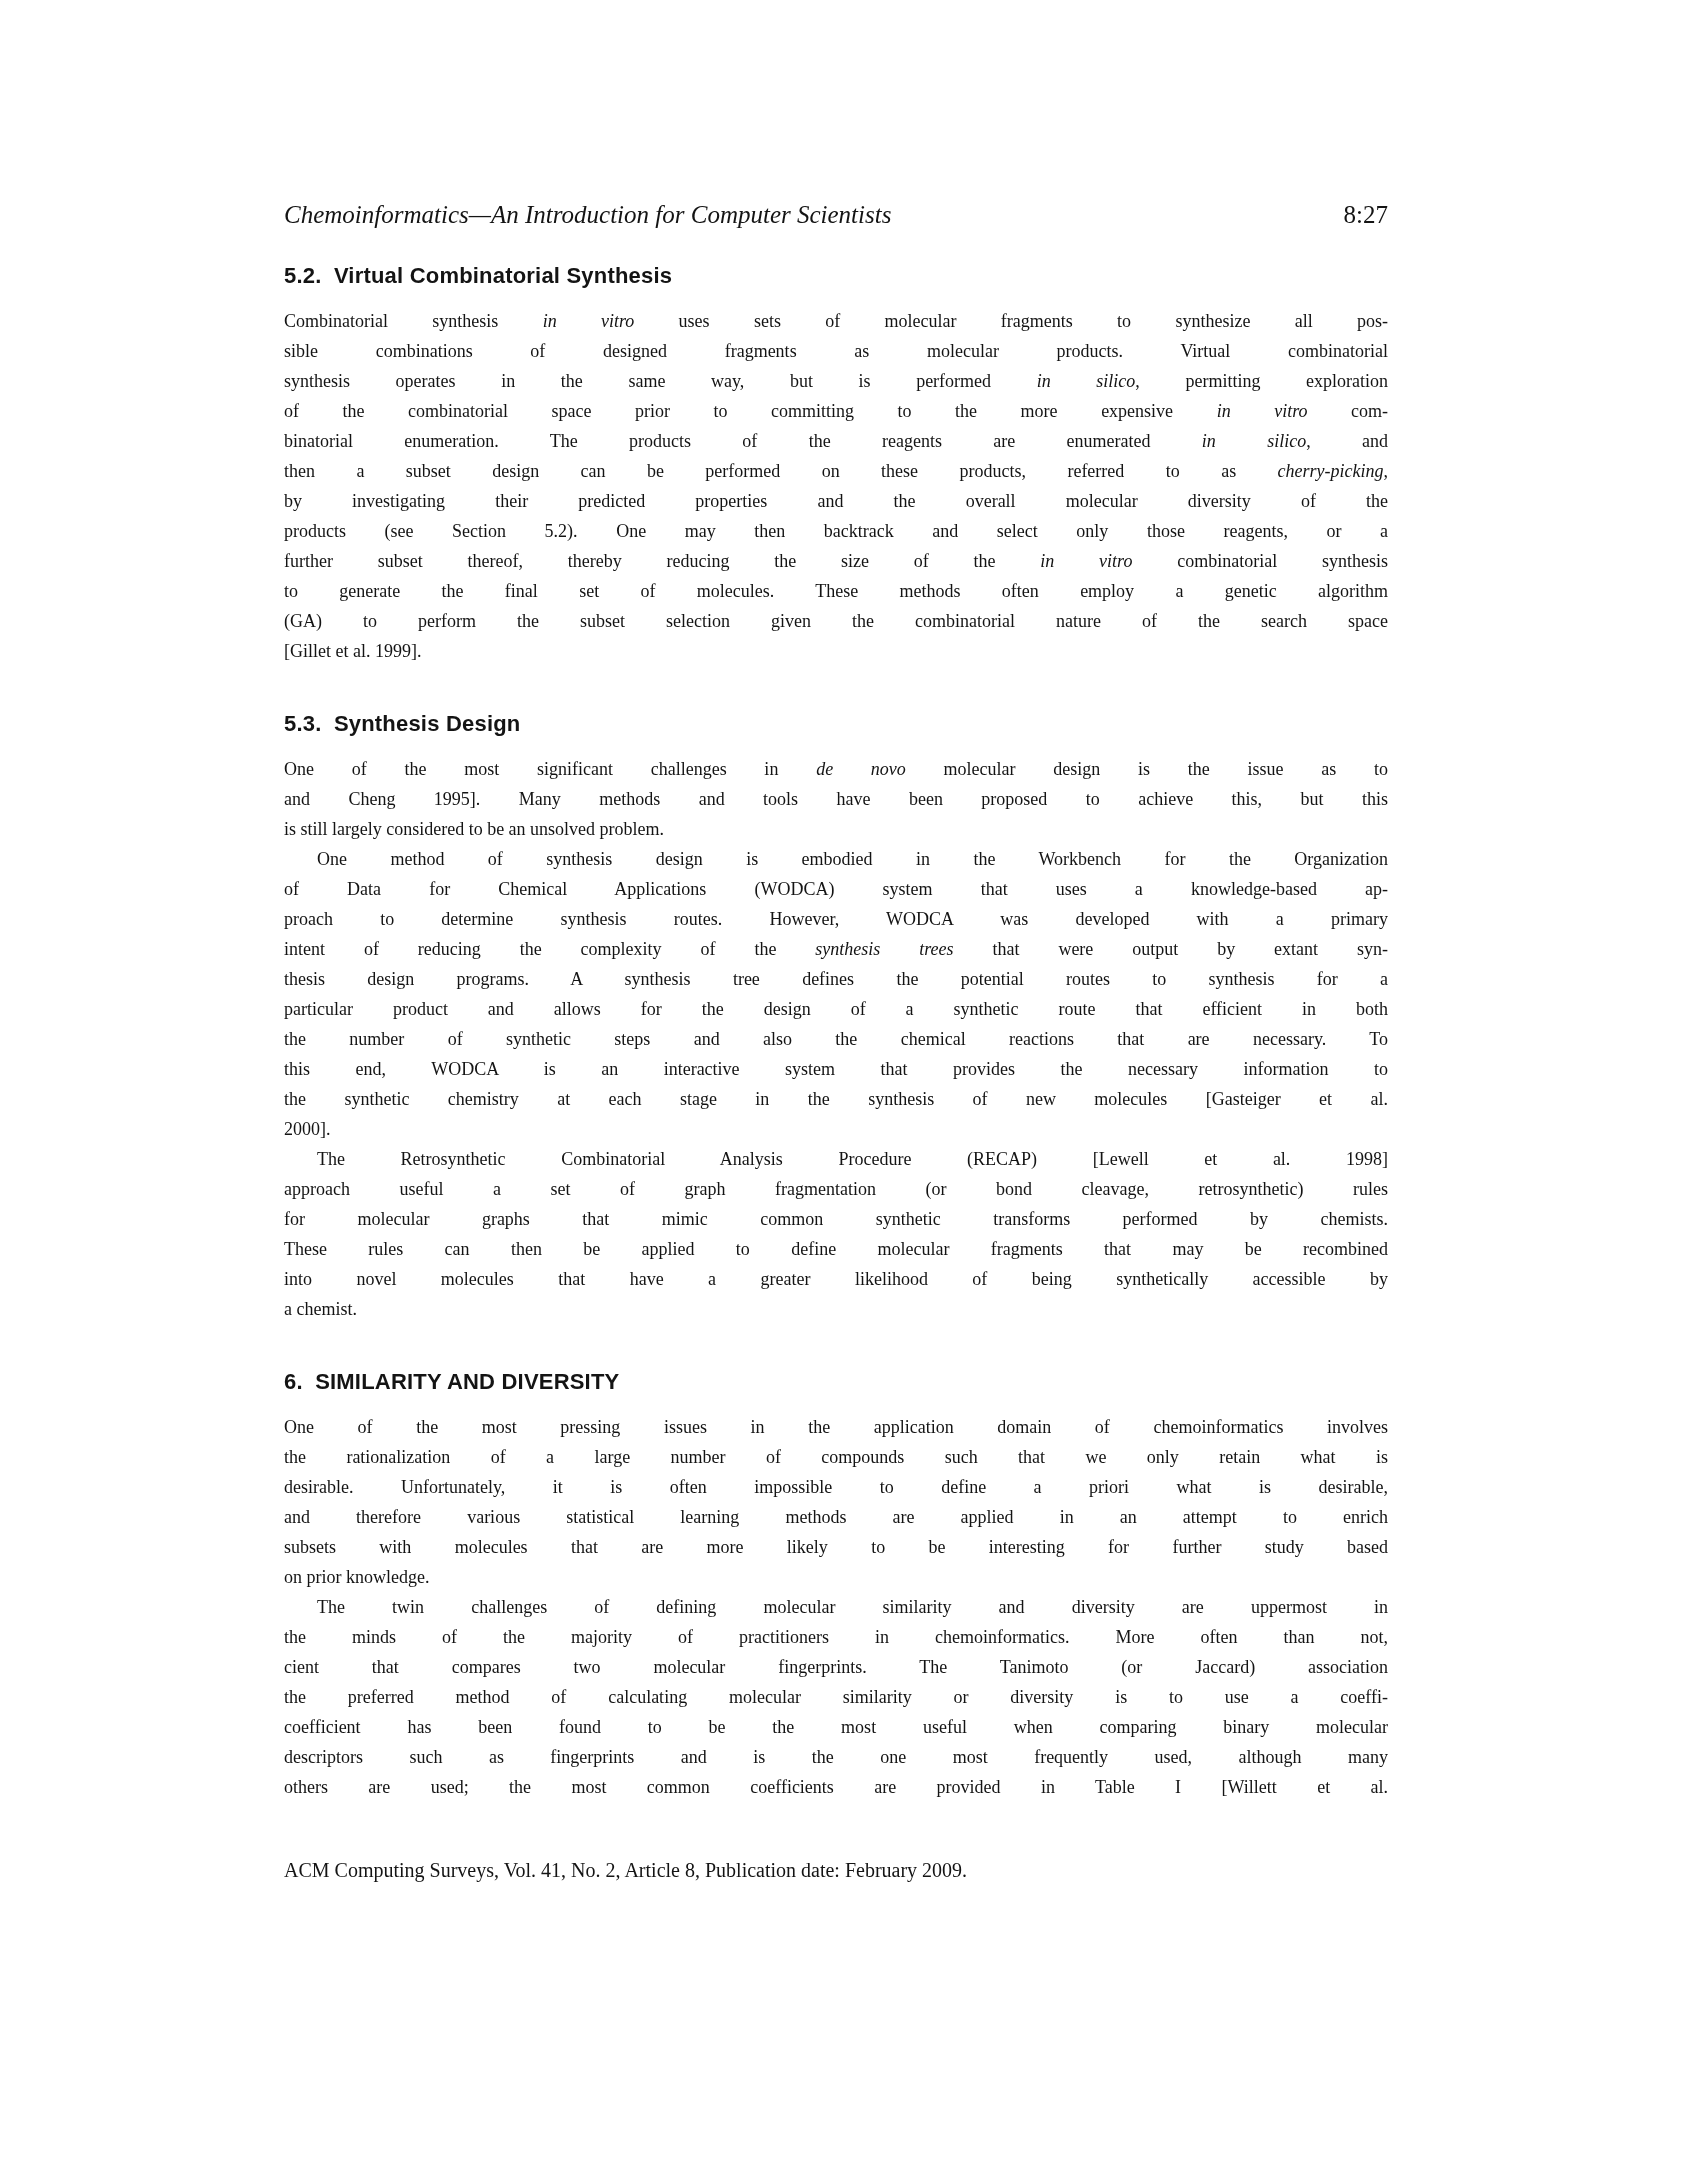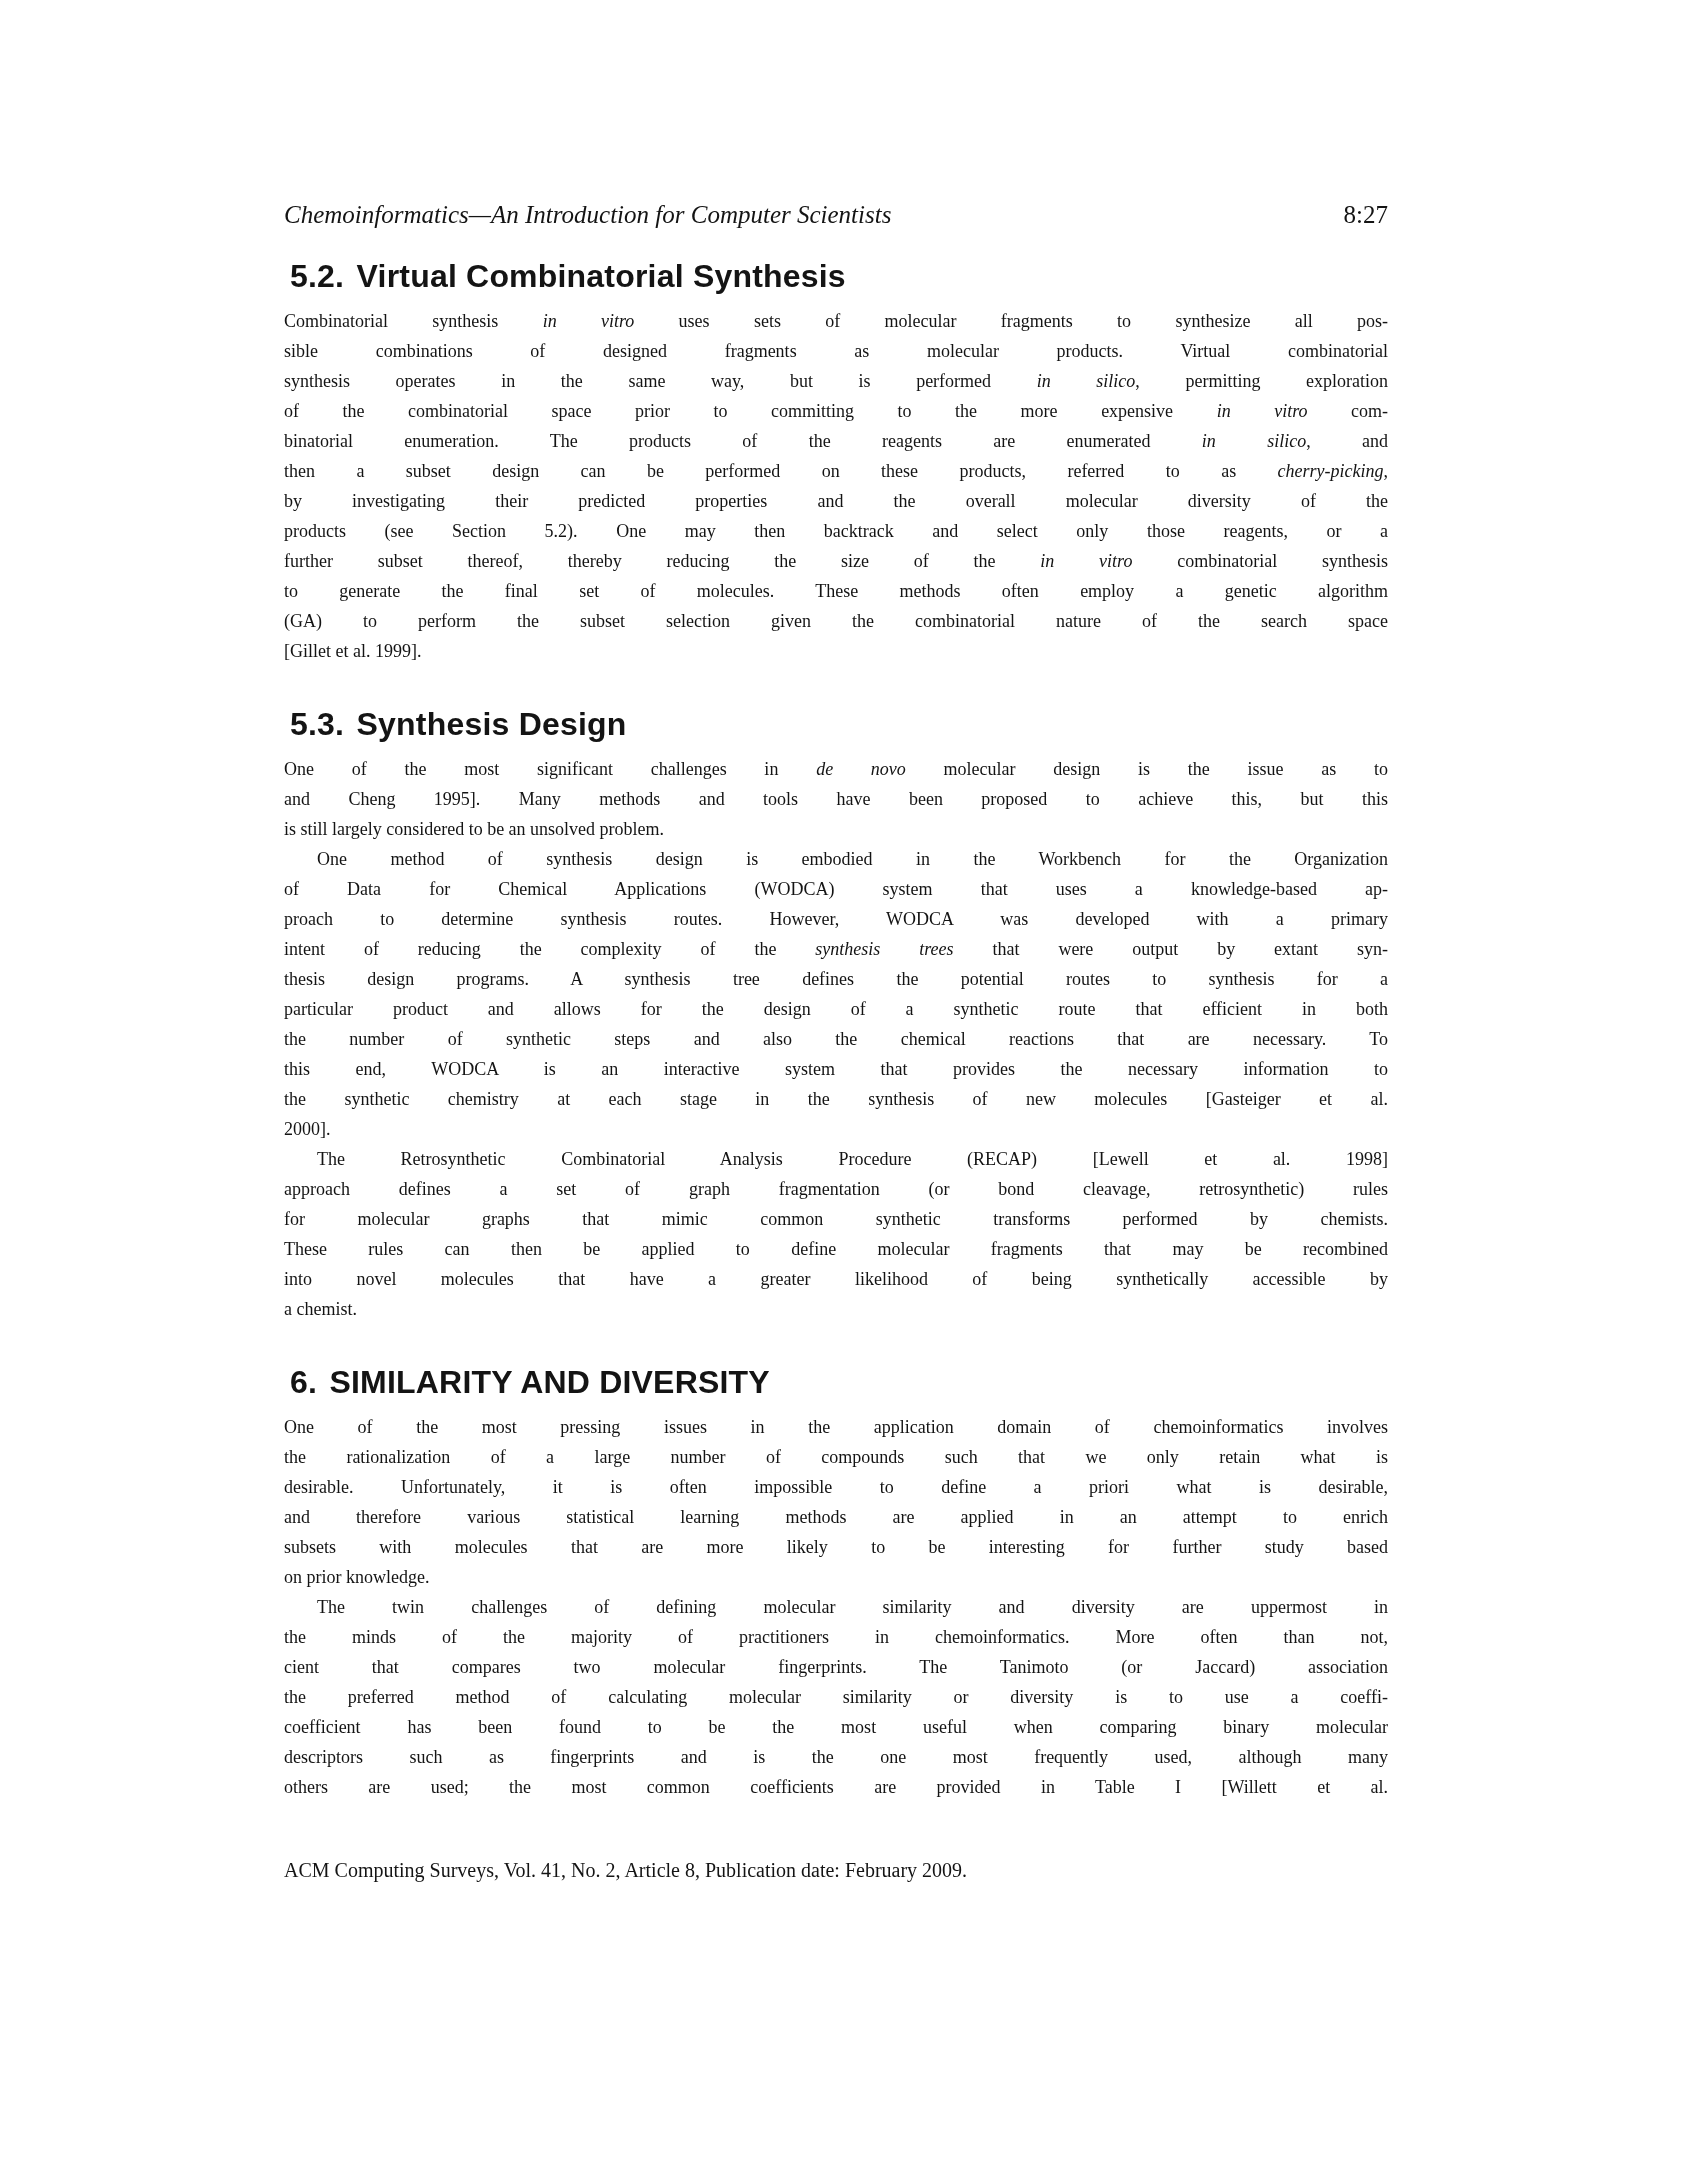--- a/index.html
+++ b/index.html
@@ -24,24 +24,24 @@
     justify-content: space-between;
     align-items: center;
     font-size: 25px;
     line-height: 30.5px;
   }
   .rh-title { font-style: italic; }
   .rh-page  { font-style: normal; }
   .sec-heading {
     font-family: "Liberation Sans", "DejaVu Sans", sans-serif;
     font-weight: bold;
-    font-size: 32px;
+    font-size: 22px;
     line-height: 30px;
     letter-spacing: 0.2px;
-    margin: 43px 0 15px 6px;
+    margin: 43px 0 15px 0;
   }
   .doc > .sec-heading:first-child { margin-top: 30px; }
   .sec-num { margin-right: 12.4px; }
   .para { margin: 0; }
   .line {
     font-size: 18px;
     line-height: 30px;
     height: 30px;
     text-align: justify;
     text-align-last: justify;
@@ -96,21 +96,21 @@
           <div class="line"><span>intent of reducing the complexity of the </span><i>synthesis trees</i><span> that were output by extant syn-</span></div>
           <div class="line"><span>thesis design programs. A synthesis tree defines the potential routes to synthesis for a</span></div>
           <div class="line"><span>particular product and allows for the design of a synthetic route that efficient in both</span></div>
           <div class="line"><span>the number of synthetic steps and also the chemical reactions that are necessary. To</span></div>
           <div class="line"><span>this end, WODCA is an interactive system that provides the necessary information to</span></div>
           <div class="line"><span>the synthetic chemistry at each stage in the synthesis of new molecules [Gasteiger et al.</span></div>
           <div class="line last"><span>2000].</span></div>
         </div>
         <div class="para">
           <div class="line indent"><span>The Retrosynthetic Combinatorial Analysis Procedure (RECAP) [Lewell et al. 1998]</span></div>
-          <div class="line"><span>approach defines a set of graph fragmentation (or bond cleavage, retrosynthetic) rules</span></div>
+          <div class="line"><span>approach useful a set of graph fragmentation (or bond cleavage, retrosynthetic) rules</span></div>
           <div class="line"><span>for molecular graphs that mimic common synthetic transforms performed by chemists.</span></div>
           <div class="line"><span>These rules can then be applied to define molecular fragments that may be recombined</span></div>
           <div class="line"><span>into novel molecules that have a greater likelihood of being synthetically accessible by</span></div>
           <div class="line last"><span>a chemist.</span></div>
         </div>
         <div class="sec-heading"><span class="sec-num">6.</span><span>SIMILARITY AND DIVERSITY</span></div>
         <div class="para">
           <div class="line"><span>One of the most pressing issues in the application domain of chemoinformatics involves</span></div>
           <div class="line"><span>the rationalization of a large number of compounds such that we only retain what is</span></div>
           <div class="line"><span>desirable. Unfortunately, it is often impossible to define a priori what is desirable,</span></div>

